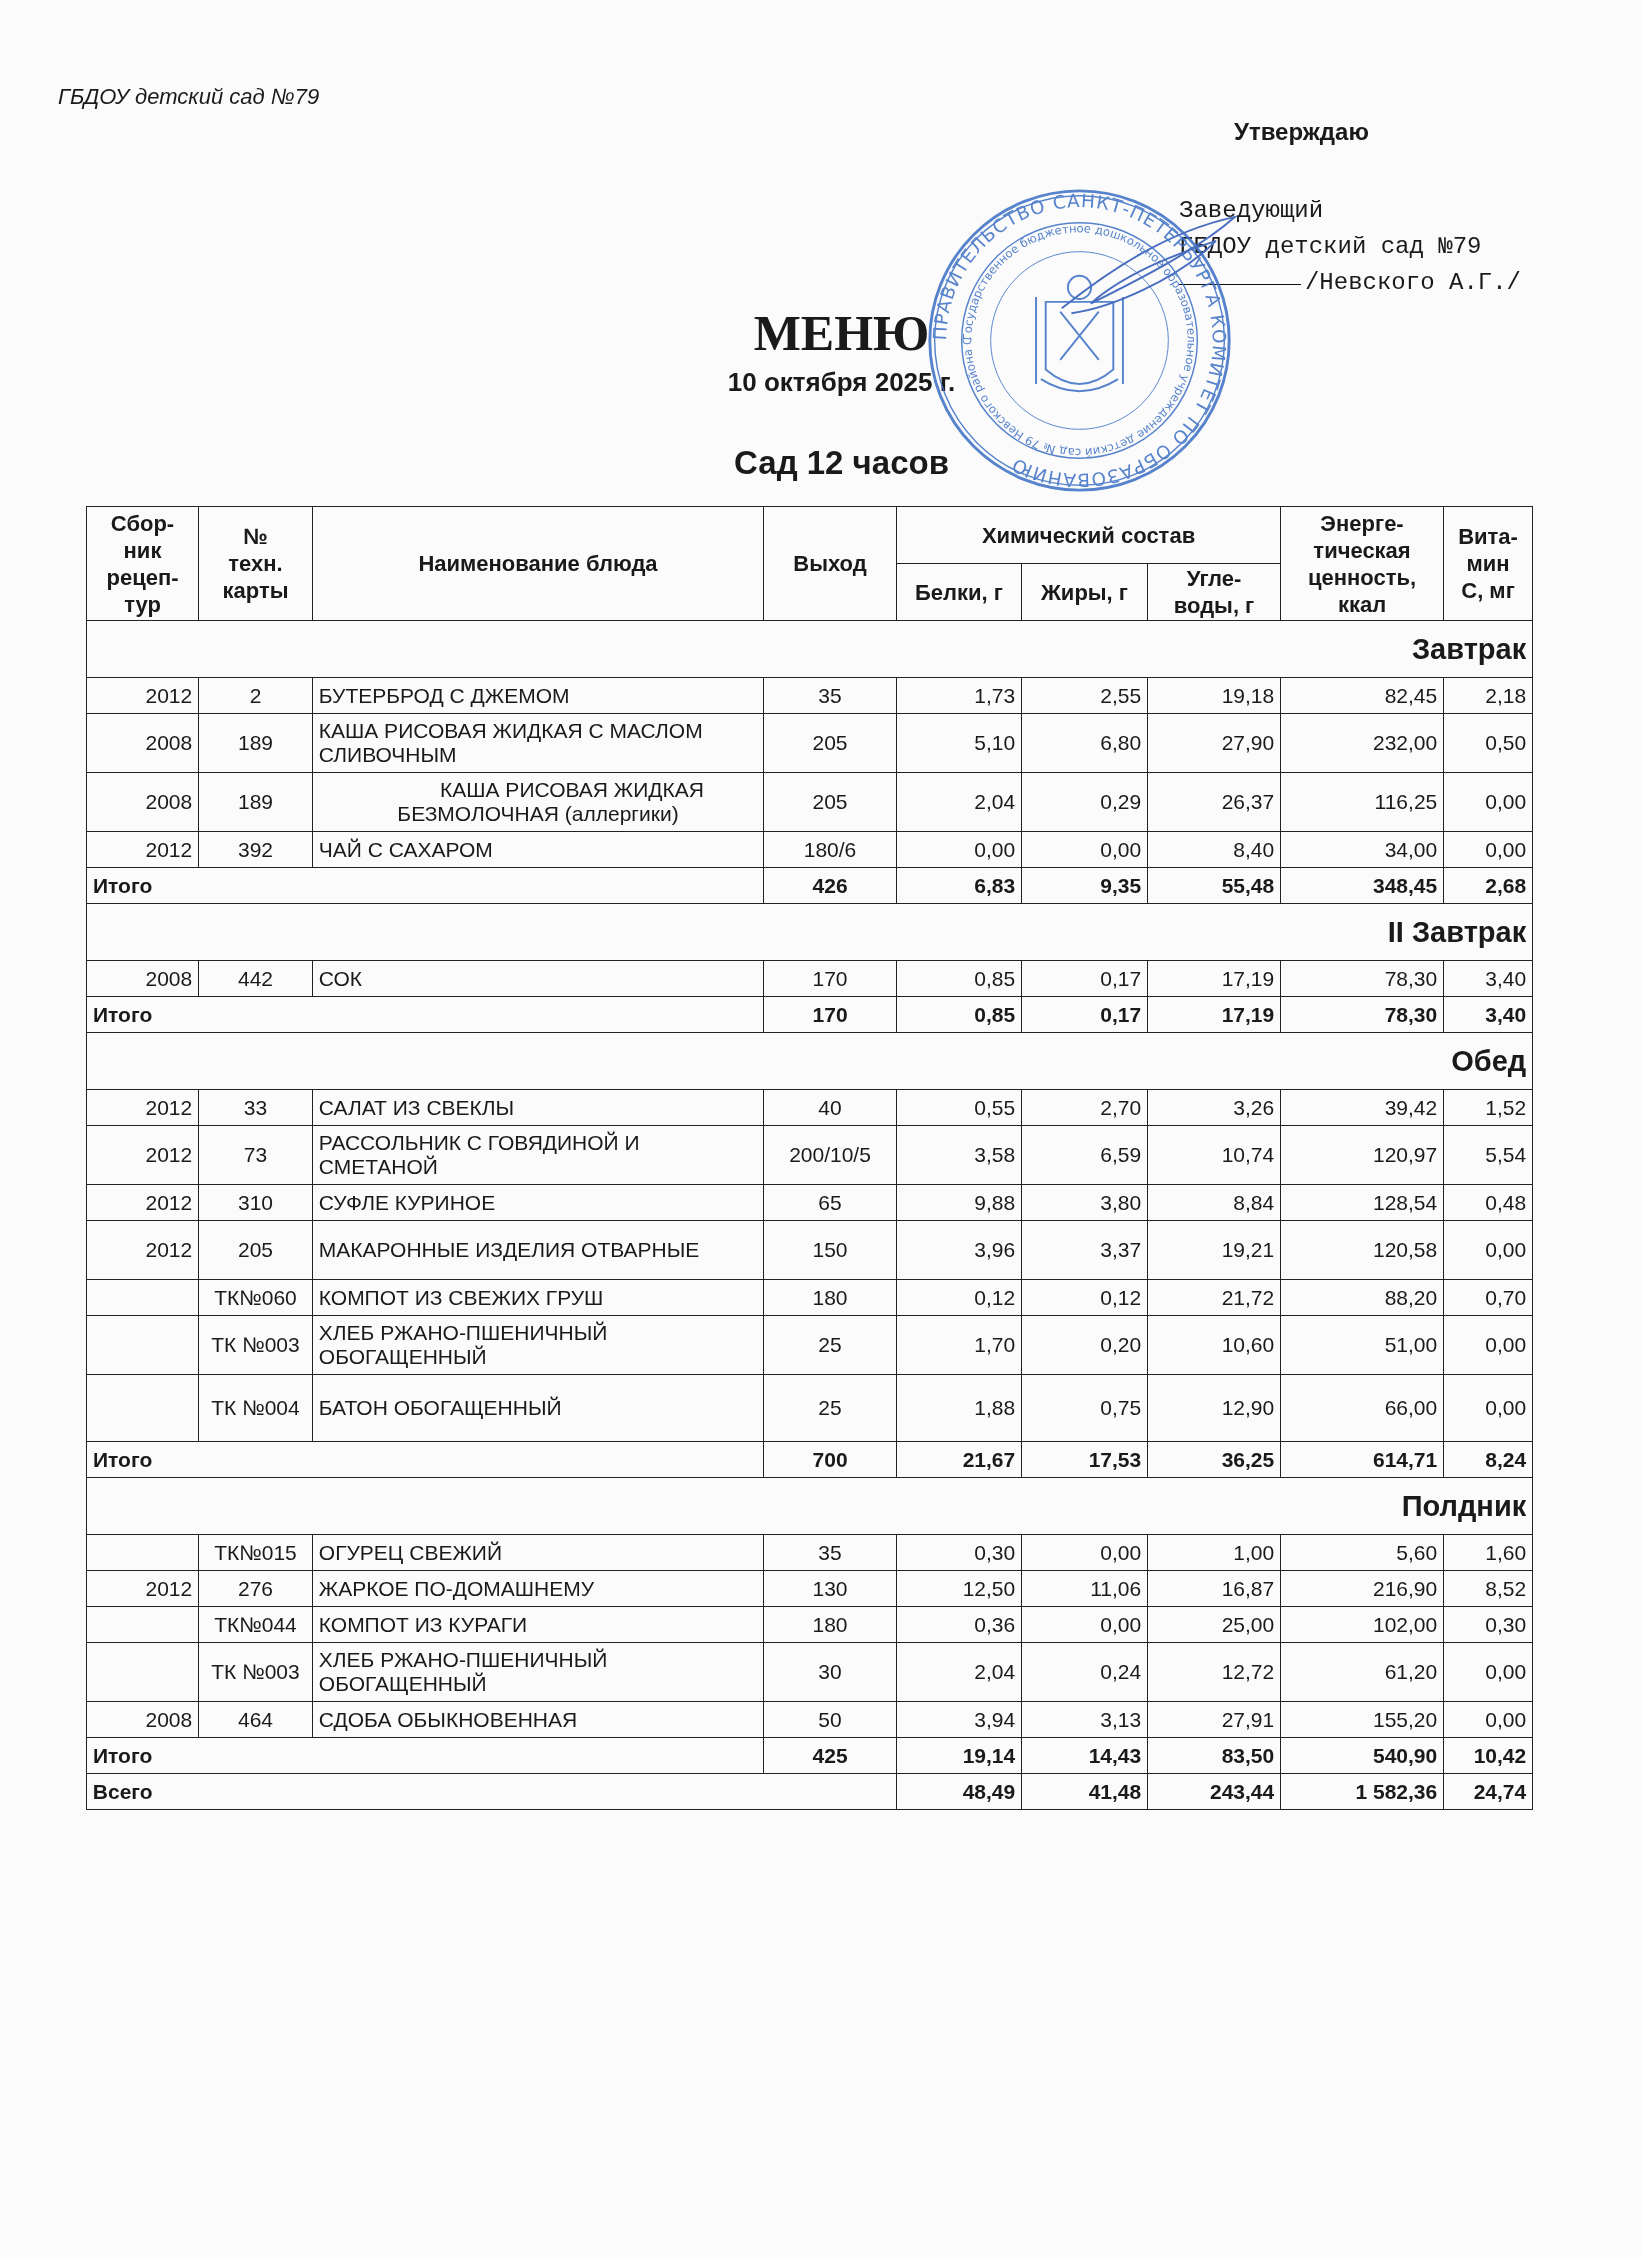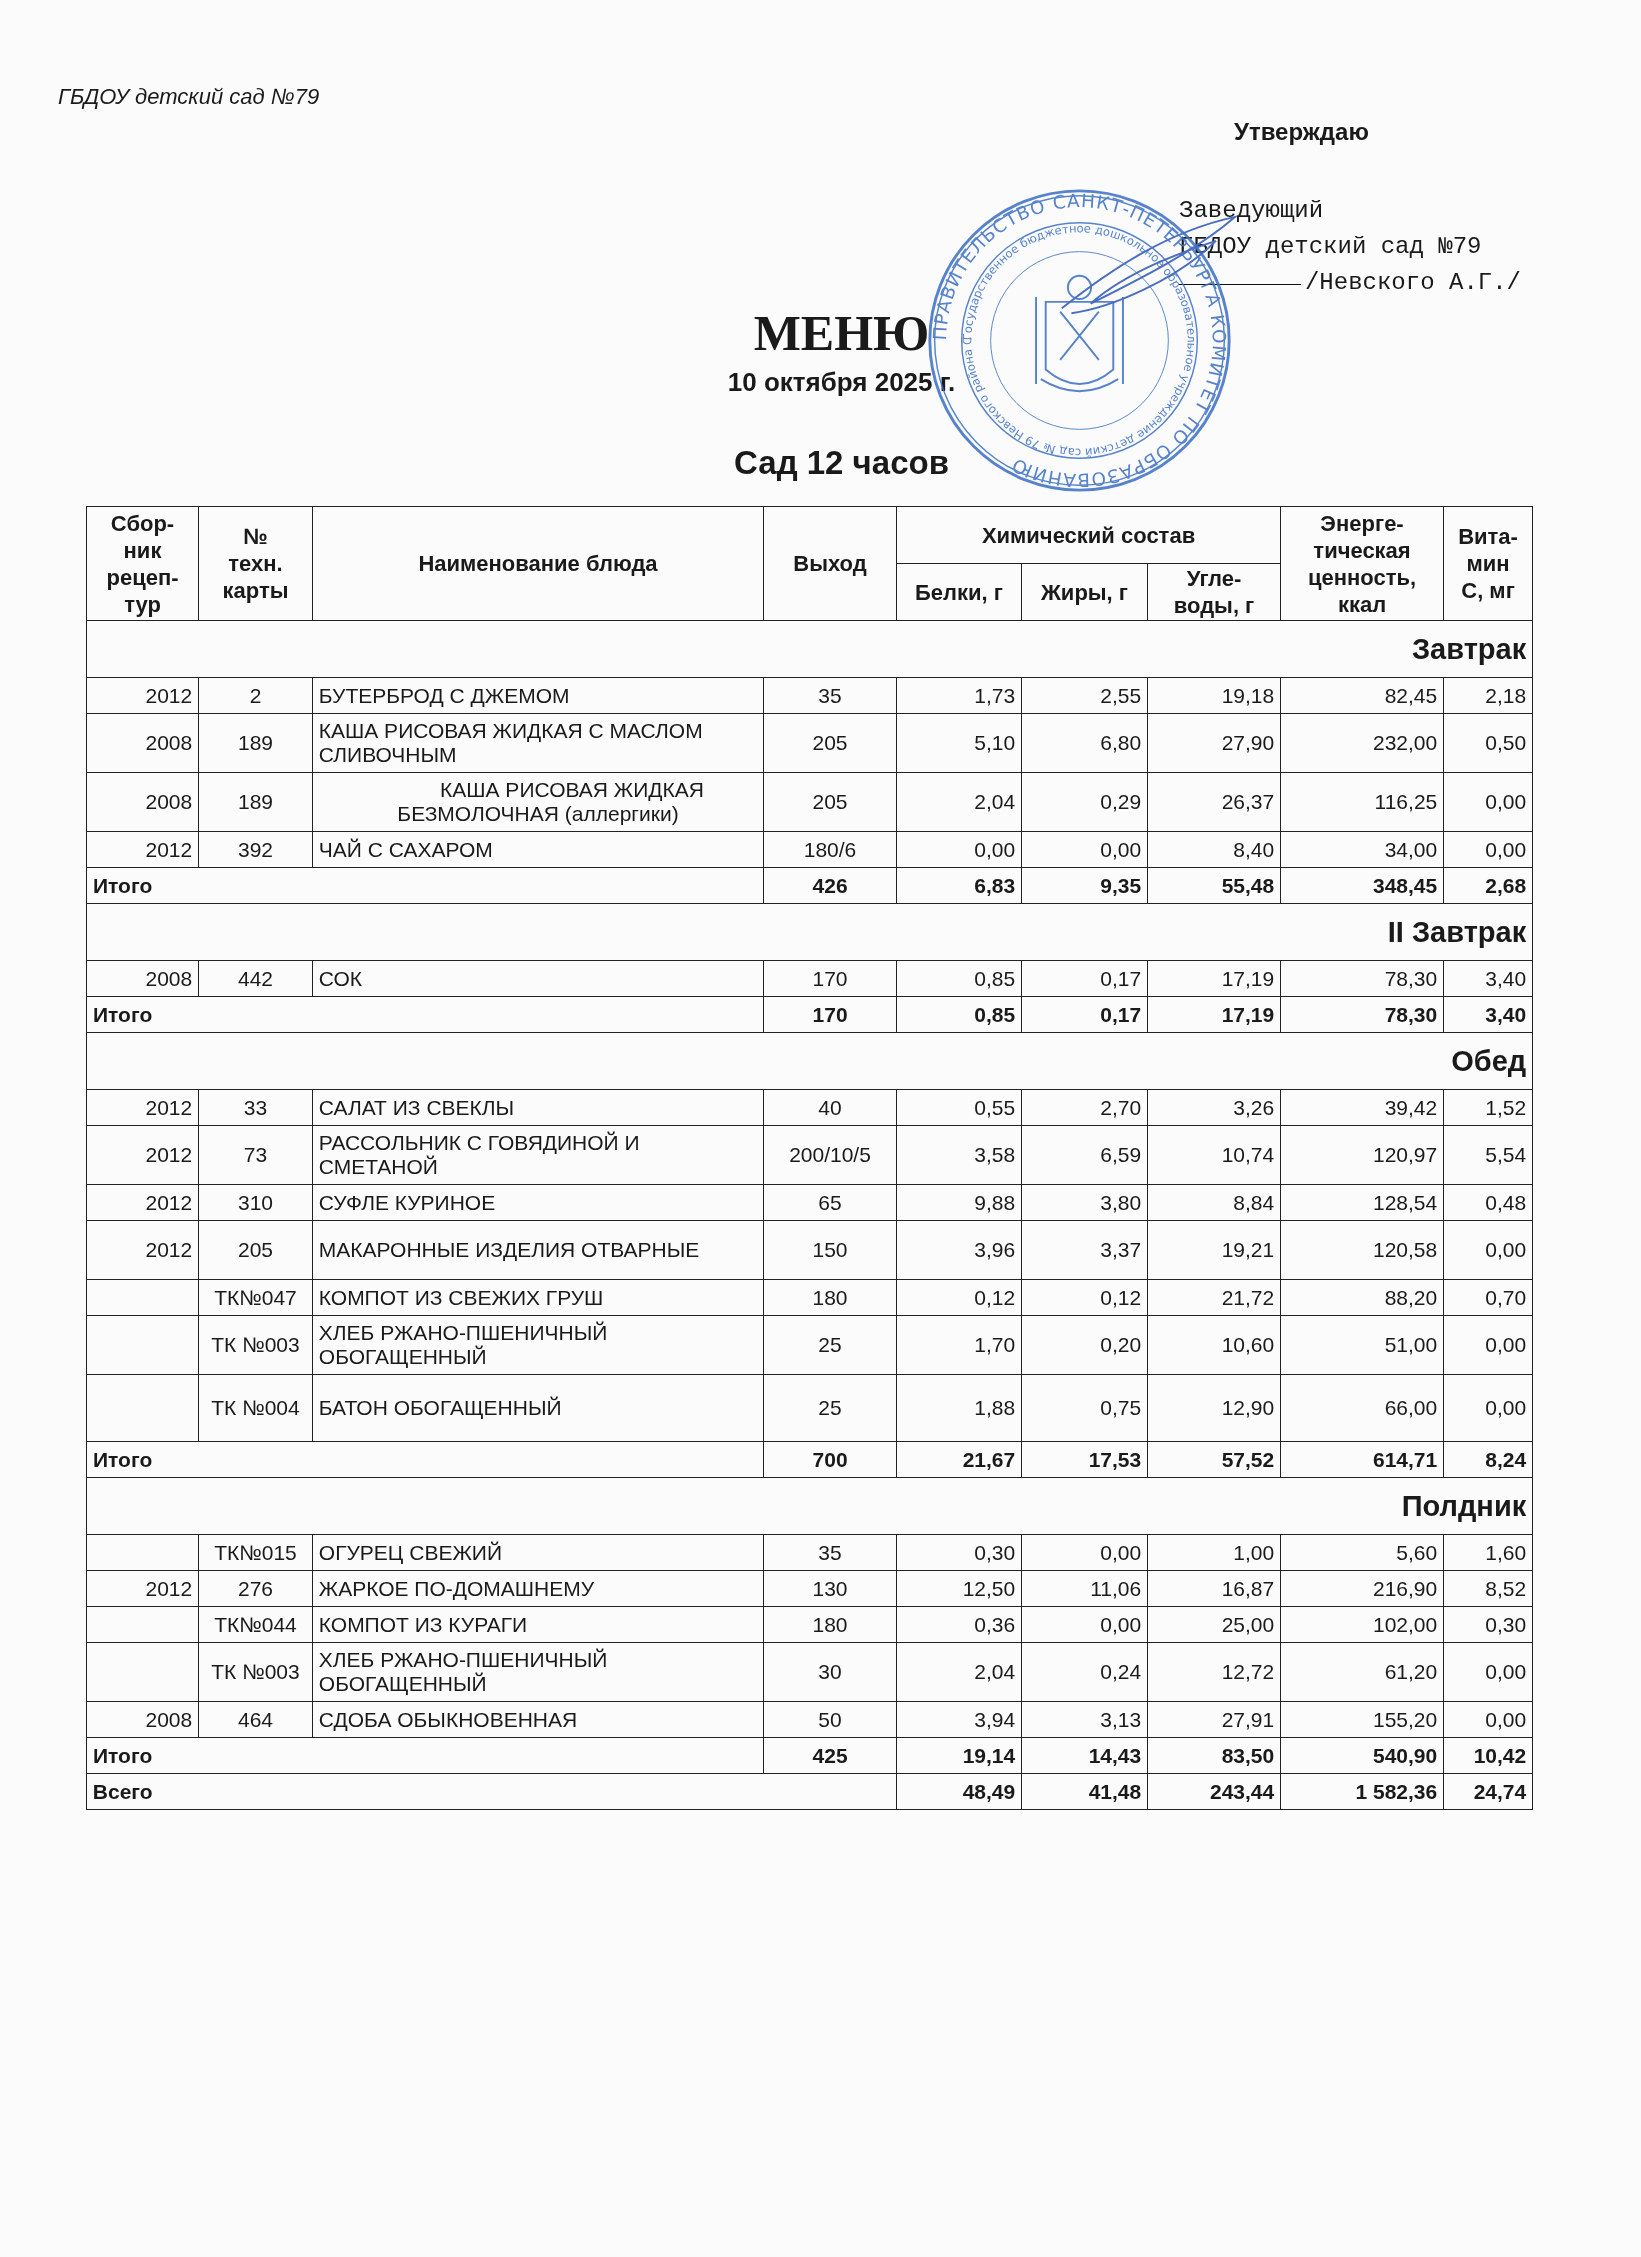--- a/index.html
+++ b/index.html
@@ -250,21 +250,21 @@
         <td class="l-col">МАКАРОННЫЕ ИЗДЕЛИЯ ОТВАРНЫЕ</td>
         <td class="c-col">150</td>
         <td class="r-col">3,96</td>
         <td class="r-col">3,37</td>
         <td class="r-col">19,21</td>
         <td class="r-col">120,58</td>
         <td class="r-col">0,00</td>
       </tr>
       <tr class="item ">
         <td class="r-col"></td>
-        <td class="c-col">ТК№047</td>
+        <td class="c-col">ТК№060</td>
         <td class="l-col">КОМПОТ ИЗ СВЕЖИХ ГРУШ</td>
         <td class="c-col">180</td>
         <td class="r-col">0,12</td>
         <td class="r-col">0,12</td>
         <td class="r-col">21,72</td>
         <td class="r-col">88,20</td>
         <td class="r-col">0,70</td>
       </tr>
       <tr class="item tall">
         <td class="r-col"></td>
@@ -286,21 +286,21 @@
         <td class="r-col">0,75</td>
         <td class="r-col">12,90</td>
         <td class="r-col">66,00</td>
         <td class="r-col">0,00</td>
       </tr>
       <tr class="total">
         <td class="l-col" colspan="3">Итого</td>
         <td class="c-col">700</td>
         <td class="r-col">21,67</td>
         <td class="r-col">17,53</td>
-        <td class="r-col">57,52</td>
+        <td class="r-col">36,25</td>
         <td class="r-col">614,71</td>
         <td class="r-col">8,24</td>
       </tr>
       <tr class="section">
         <td class="" colspan="9">Полдник</td>
       </tr>
       <tr class="item ">
         <td class="r-col"></td>
         <td class="c-col">ТК№015</td>
         <td class="l-col">ОГУРЕЦ СВЕЖИЙ</td>

